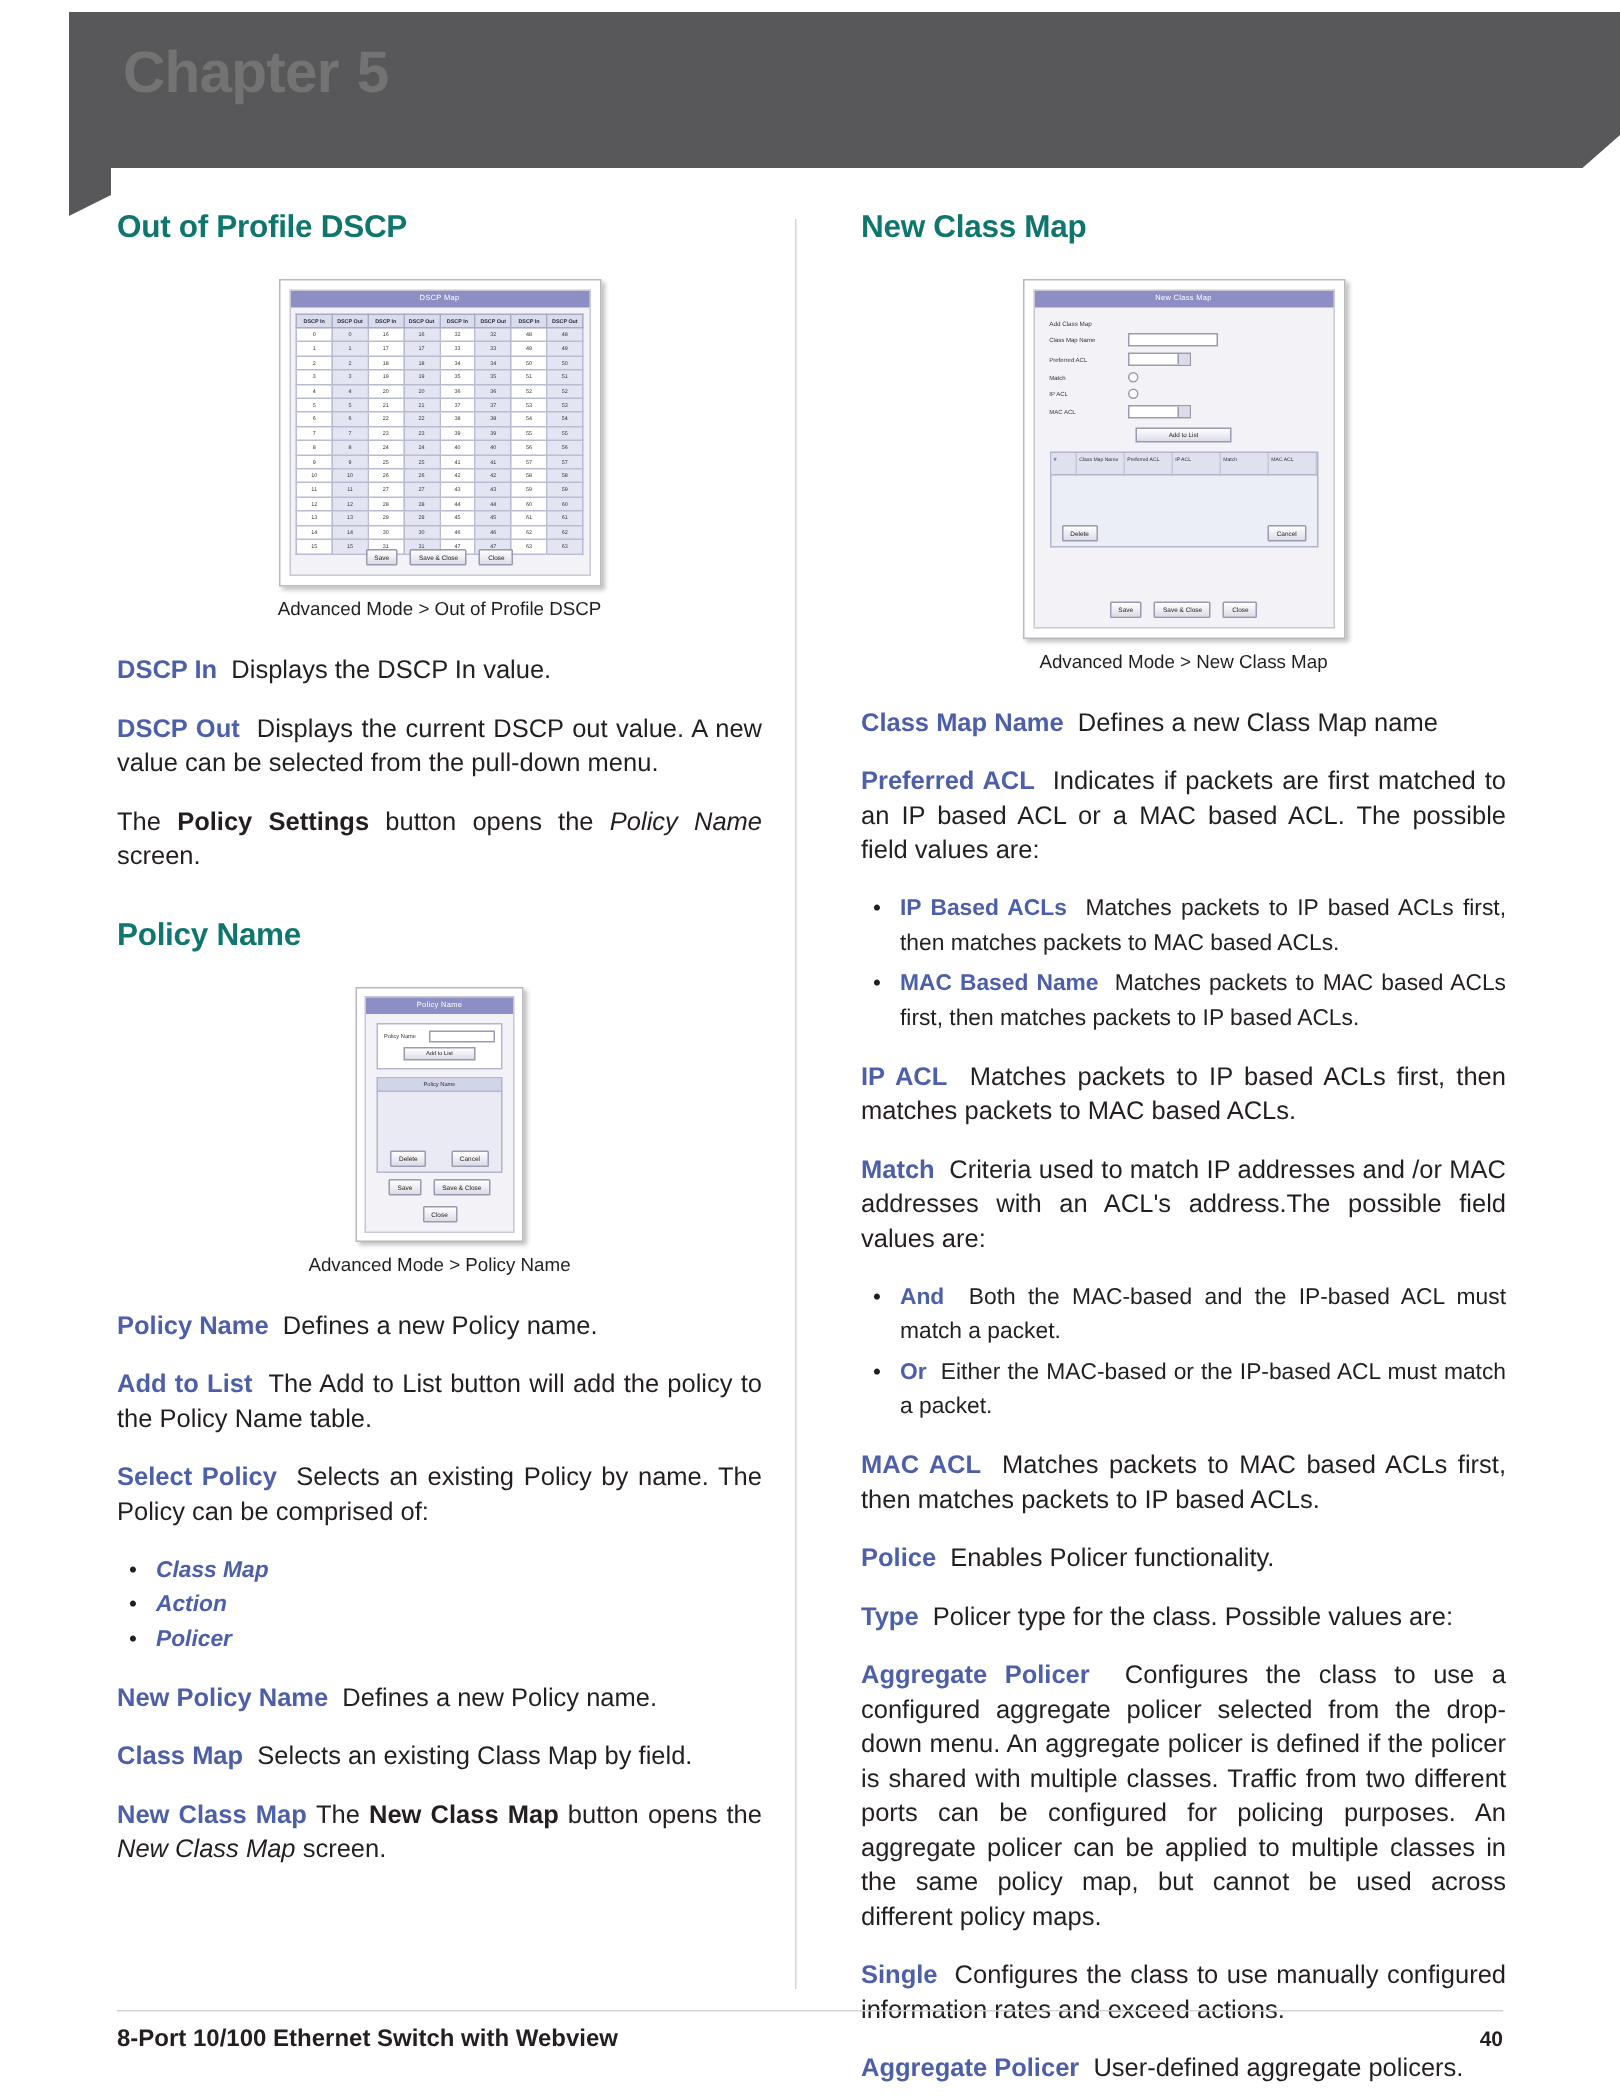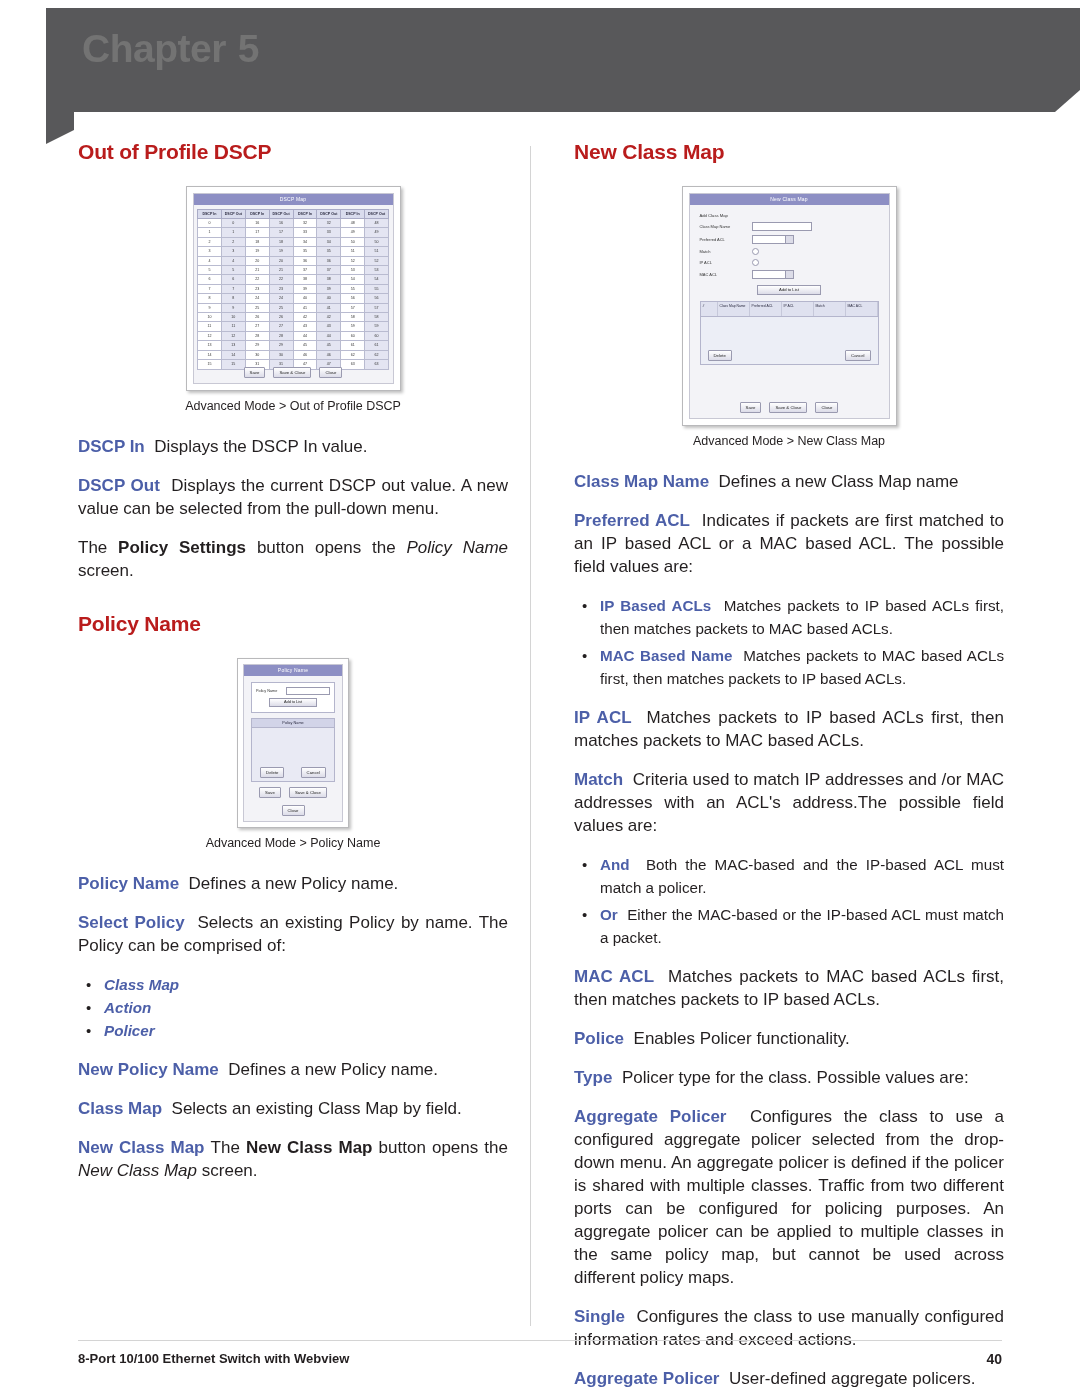--- a/index.html
+++ b/index.html
@@ -97,21 +97,21 @@
     top: 6px;
     width: 1px;
     height: 1180px;
     background: #d4d4d4;
   }
 
   h2.section {
     font-family: "Liberation Sans", sans-serif;
     font-weight: bold;
     font-size: 21px;
-    color: #b91c1c;
+    color: #0f766e;
     margin: 0 0 22px 0;
     letter-spacing: -0.2px;
   }
   h2.section.tight { margin-top: 30px; }
 
   
   .figure {
     margin: 0 auto 8px auto;
     background: #ffffff;
     border: 1px solid #b9b9bb;
@@ -417,21 +417,21 @@
     left: 78px; top: 0;
     width: 924px;
     height: 1px;
     background: #d4d4d4;
   }
   .footer-left {
     position: absolute;
     left: 78px; top: 11px;
     font-family: "Liberation Sans", sans-serif;
     font-weight: bold;
-    font-size: 13px;
+    font-size: 16px;
     color: #231f20;
   }
   .footer-right {
     position: absolute;
     right: 78px; top: 11px;
     font-family: "Liberation Sans", sans-serif;
     font-weight: bold;
     font-size: 14px;
     color: #231f20;
   }
@@ -688,20 +688,24 @@
         </div>
       </div>
     </div>
     <div class="fig-caption">Advanced Mode &gt; Policy Name</div>
 
     <p class="body">
       <span class="term">Policy Name</span>&nbsp;
       <span>Defines a new Policy name.</span>
     </p>
 
+    <p class="body">
+      <span class="term">Add to List</span>&nbsp;
+      <span>The Add to List button will add the policy to the Policy Name table.</span>
+    </p>
 
     <p class="body">
       <span class="term">Select Policy</span>&nbsp;
       <span>Selects an existing Policy by name. The Policy can be comprised of:</span>
     </p>
 
     <ul class="bulletlist compact">
       <li><span class="term ital">Class Map</span></li>
       <li><span class="term ital">Action</span></li>
       <li><span class="term ital">Policer</span></li>
@@ -820,21 +824,21 @@
     </p>
 
     <p class="body">
       <span class="term">Match</span>&nbsp;
       <span>Criteria used to match IP addresses and /or MAC addresses with an ACL's address.The possible field values are:</span>
     </p>
 
     <ul class="bulletlist">
       <li>
         <span class="term">And</span>&nbsp;
-        <span>Both the MAC-based and the IP-based ACL must match a policer.</span>
+        <span>Both the MAC-based and the IP-based ACL must match a packet.</span>
       </li>
       <li>
         <span class="term">Or</span>&nbsp;
         <span>Either the MAC-based or the IP-based ACL must match a packet.</span>
       </li>
     </ul>
 
     <p class="body">
       <span class="term">MAC ACL</span>&nbsp;
       <span>Matches packets to MAC based ACLs first, then matches packets to IP based ACLs.</span>

